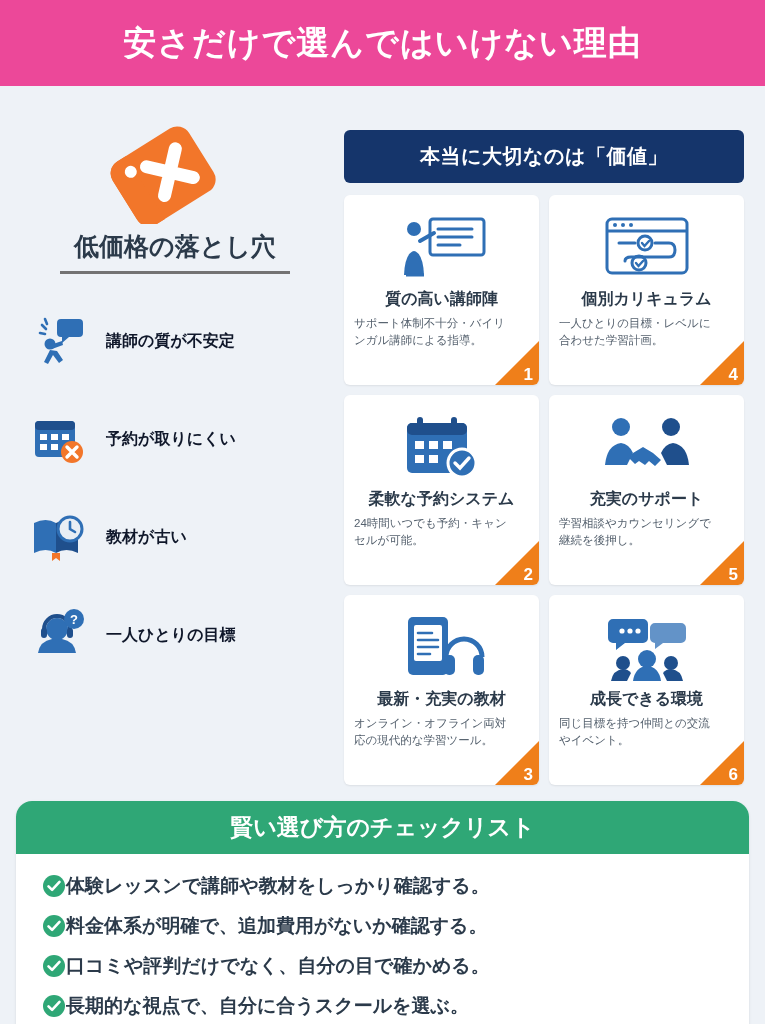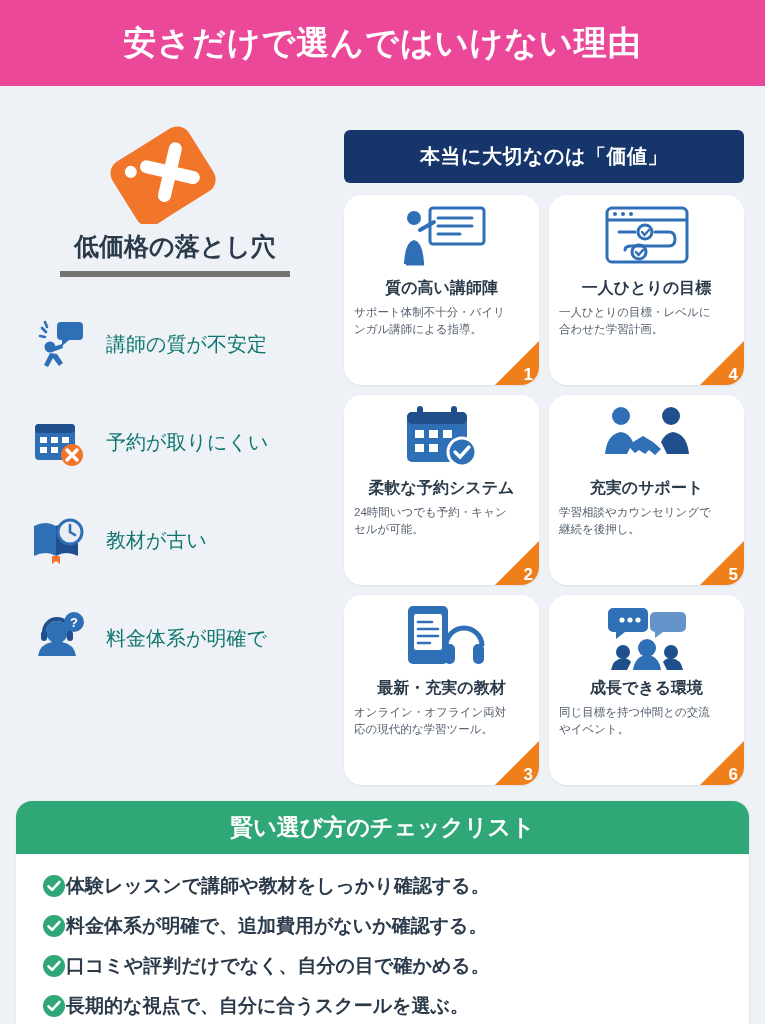--- a/index.html
+++ b/index.html
@@ -51,41 +51,41 @@
     margin-top: 8px;
     margin-bottom: 6px;
   }
   .left-heading {
     text-align: center;
     font-size: 25px;
     font-weight: bold;
     color: #2b3a4a;
     padding-bottom: 8px;
     margin: 0 44px 18px 44px;
-    border-bottom: 6px solid #737373;
+    border-bottom: 3px solid #737373;
   }
   .pain-list { padding-left: 10px; }
   .pain-item {
     display: flex;
     align-items: center;
     gap: 16px;
     height: 98px;
   }
   .pain-icon {
     width: 64px;
     min-width: 64px;
     height: 64px;
     display: flex;
     align-items: center;
     justify-content: center;
   }
   .pain-label {
-    font-size: 20px;
-    font-weight: normal;
-    color: #0f766e;
+    font-size: 16px;
+    font-weight: bold;
+    color: #0f172a;
   }
 
   
   .right-col {
     width: 400px;
   }
   .right-banner {
     background: #15356b;
     color: #fff;
     text-align: center;
@@ -98,22 +98,22 @@
     margin-top: 30px;
   }
   .value-grid {
     display: grid;
     grid-template-columns: 1fr 1fr;
     gap: 10px;
   }
   .value-card {
     position: relative;
     background: #ffffff;
-    border-radius: 18px;
-    padding: 5px 10px 10px 10px;
+    border-radius: 6px;
+    padding: 16px 10px 10px 10px;
     height: 190px;
     overflow: hidden;
     box-shadow: 0 1px 2px rgba(0,0,0,0.08);
   }
   .card-icon {
     height: 74px;
     display: flex;
     align-items: center;
     justify-content: center;
     margin-bottom: 4px;
@@ -262,21 +262,21 @@
             <svg width="60" height="60" viewBox="0 0 60 60" aria-hidden="true">
               <path d="M10 48 q2 -12 14 -14 h10 q12 2 14 14 z" fill="#2f6fb5"></path>
               <circle cx="29" cy="24" r="11" fill="#2f6fb5"></circle>
               <path d="M16 24 a13 13 0 0 1 26 0" stroke="#1f4f8c" stroke-width="4" fill="none"></path>
               <rect x="13" y="23" width="6" height="10" rx="3" fill="#1f4f8c"></rect>
               <rect x="39" y="23" width="6" height="10" rx="3" fill="#1f4f8c"></rect>
               <circle cx="46" cy="14" r="10" fill="#2f6fb5"></circle>
               <text x="46" y="19" font-size="13" font-weight="bold" fill="#ffffff" text-anchor="middle" font-family="Liberation Sans, sans-serif">?</text>
             </svg>
           </span>
-          <span class="pain-label">料金体系が明確で</span>
+          <span class="pain-label">一人ひとりの目標</span>
         </div>
 
       </div>
     </div>
 
     <div class="right-col">
       <div class="right-banner">本当に大切なのは「価値」</div>
 
       <div class="value-grid">
 
@@ -306,21 +306,21 @@
               <circle cx="24" cy="12" r="2" fill="#2f6fb5"></circle>
               <circle cx="32" cy="12" r="2" fill="#2f6fb5"></circle>
               <path d="M20 30 h16" stroke="#2f6fb5" stroke-width="3" stroke-linecap="round"></path>
               <circle cx="46" cy="30" r="7" fill="none" stroke="#2f6fb5" stroke-width="3"></circle>
               <path d="M43 30 l2.5 3 l4.5 -5" stroke="#2f6fb5" stroke-width="2.4" fill="none" stroke-linecap="round"></path>
               <path d="M56 30 h14 q6 0 6 7 t-6 7 h-38 q-6 0 -6 4" stroke="#2f6fb5" stroke-width="3" fill="none" stroke-linecap="round"></path>
               <circle cx="40" cy="50" r="7" fill="none" stroke="#2f6fb5" stroke-width="3"></circle>
               <path d="M37 50 l2.5 3 l4.5 -5" stroke="#2f6fb5" stroke-width="2.4" fill="none" stroke-linecap="round"></path>
             </svg>
           </div>
-          <div class="card-title">一人ひとりの目標</div>
+          <div class="card-title">個別カリキュラム</div>
           <div class="card-desc">一人ひとりの目標・レベルに合わせた学習計画。</div>
           <div class="corner"></div>
           <div class="corner-num">4</div>
         </div>
 
         <div class="value-card">
           <div class="card-icon">
             <svg width="86" height="70" viewBox="0 0 86 70" aria-hidden="true">
               <rect x="8" y="10" width="60" height="50" rx="5" fill="#2f6fb5"></rect>
               <rect x="8" y="10" width="60" height="12" rx="5" fill="#1f4f8c"></rect>

